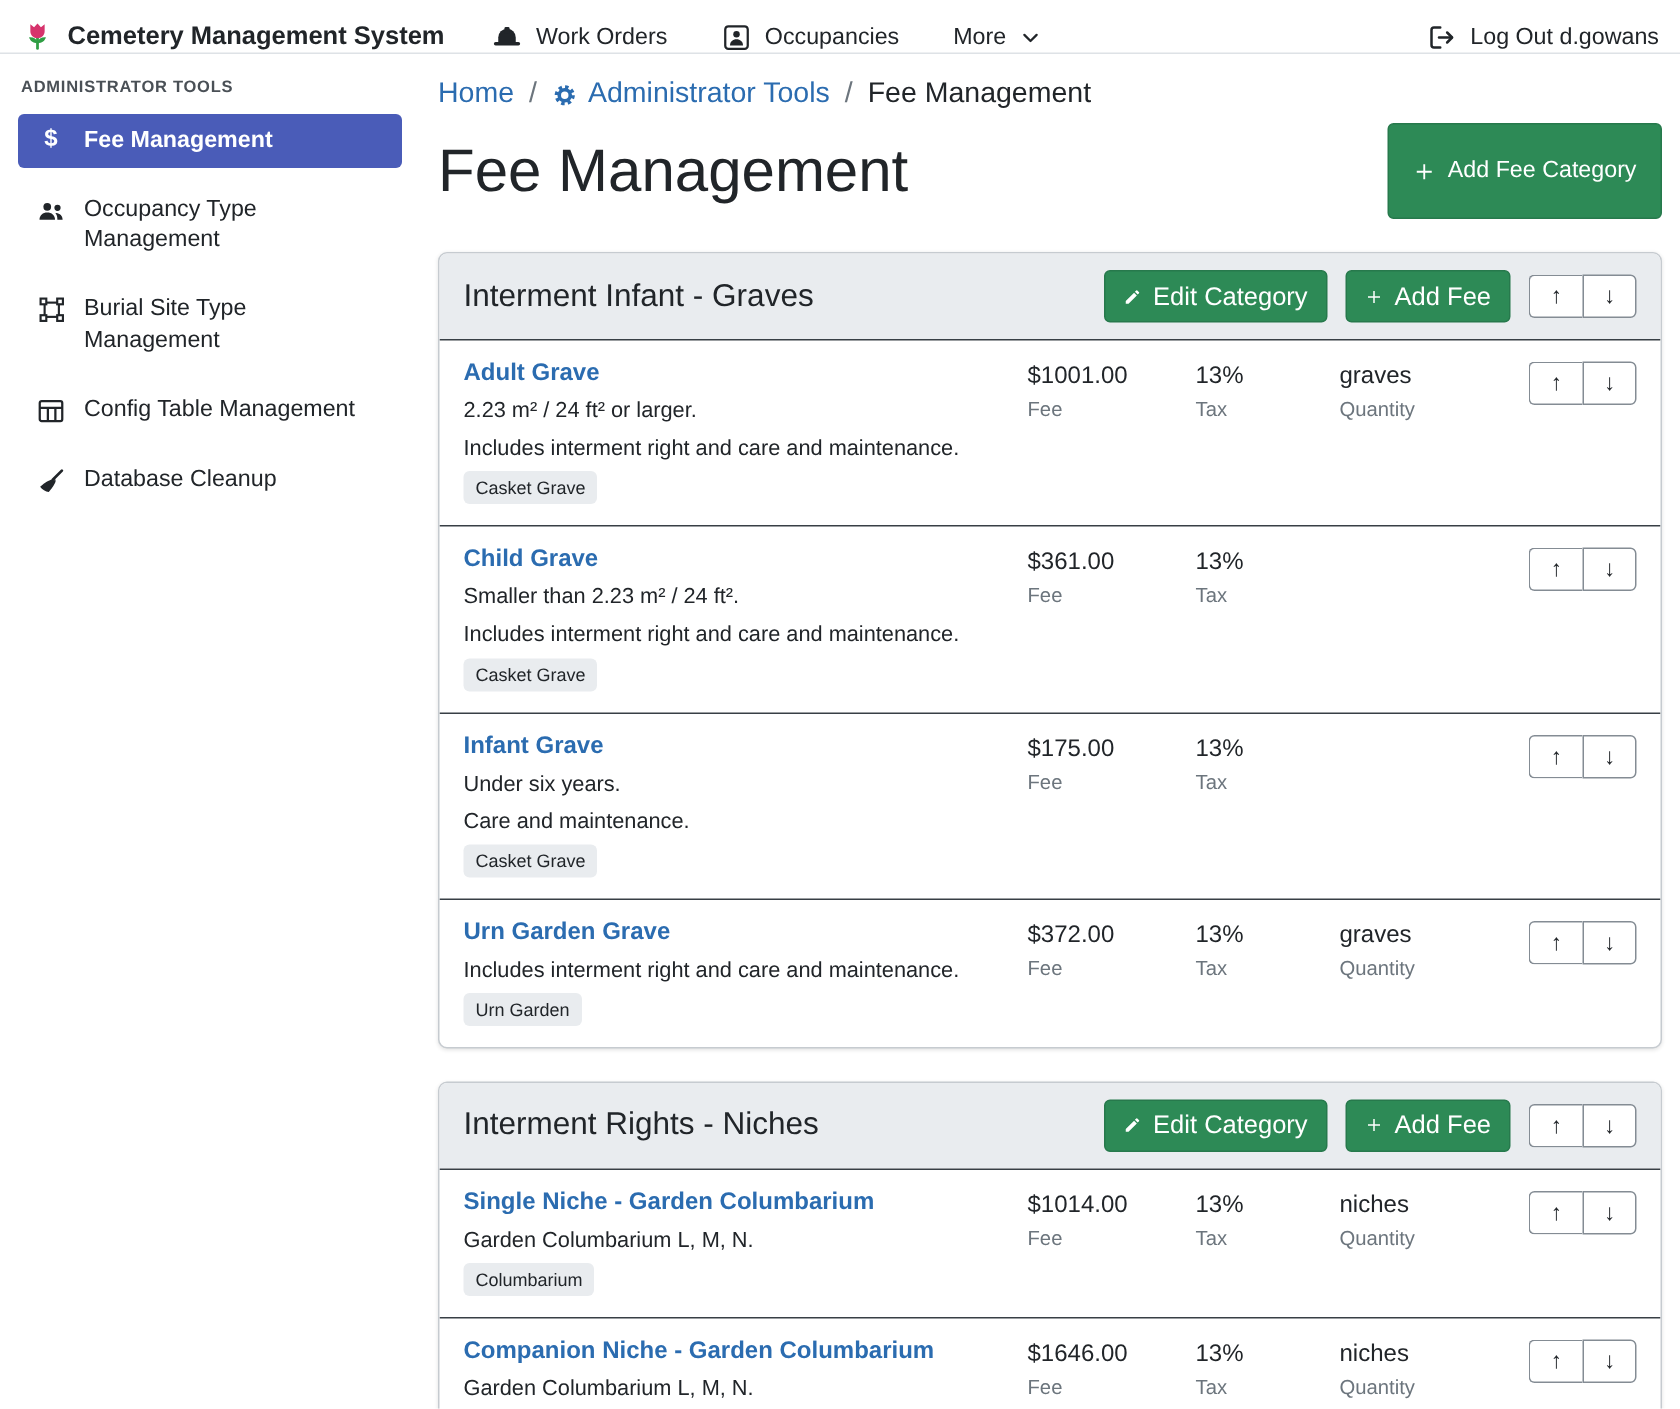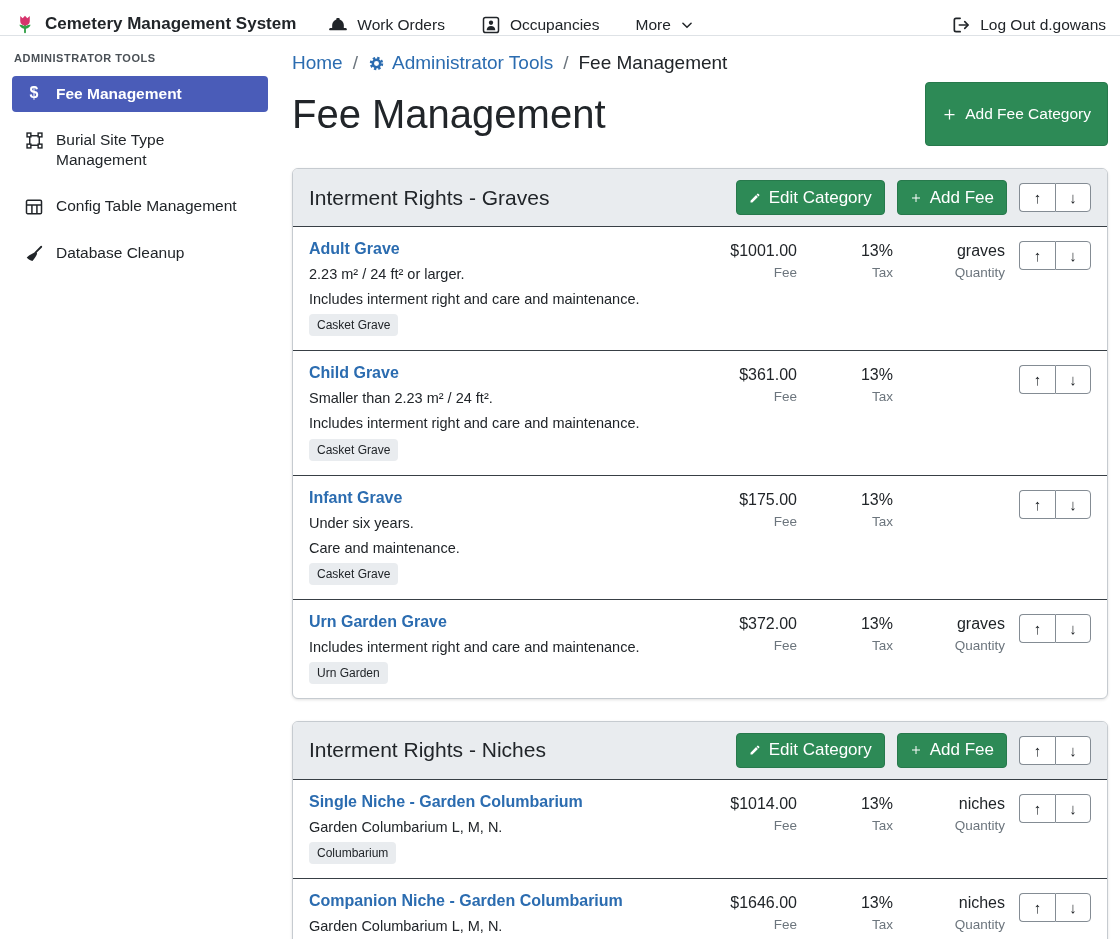--- a/index.html
+++ b/index.html
@@ -50,21 +50,21 @@
   .arrow-btn { width: 36px; height: 29px; background: #fff; border: 1px solid #848c94; color: #212529; font-size: 15px; display: inline-flex; align-items: center; justify-content: center; }
   .arrow-btn:first-child { border-radius: 4px 0 0 4px; border-right-width: 0; }
   .arrow-btn:last-child { border-radius: 0 4px 4px 0; }
 
   
   .fee-row { display: flex; align-items: flex-start; padding: 13px 16px 14px 16px; border-top: 1px solid #383f45; }
   .fee-main { flex: 1; min-width: 0; padding-right: 8px; }
   .fee-name { color: #2b6cb0; font-weight: 700; font-size: 16px; display: inline-block; }
   .fee-desc { font-size: 14.5px; margin-top: 7px; line-height: 1.25; color: #212529; }
   .badge { display: inline-block; background: #e9ecef; color: #212529; font-size: 12px; padding: 4px 8px; border-radius: 4px; margin-top: 6px; }
-  .col { text-align: right; padding-top: 2px; }
+  .col { text-align: left; padding-top: 2px; }
   .col-fee { width: 112px; }
   .col-tax { width: 96px; }
   .col-qty { width: 112px; }
   .val { font-size: 16px; color: #212529; }
   .lbl { font-size: 13.5px; color: #6c757d; margin-top: 5px; }
   .fee-row .arrow-group { margin-left: 14px; margin-top: 1px; }
 </style>
 </head>
 <body>
 
@@ -127,20 +127,31 @@
 <div class="layout">
 
   <aside class="sidebar">
     <div class="sidebar-heading">Administrator Tools</div>
 
     <div class="side-item active">
       <span class="s-icon dollar-glyph">$</span>
       <span>Fee Management</span>
     </div>
 
+    <div class="side-item">
+      <span class="s-icon">
+        <svg width="20" height="20" viewBox="0 0 24 24" fill="#212529">
+          <circle cx="9" cy="8.2" r="3.1"></circle>
+          <path d="M2.8 18.6c0-3.7 2.7-5.8 6.2-5.8s6.2 2.1 6.2 5.8z"></path>
+          <circle cx="17.2" cy="9" r="2.5"></circle>
+          <path d="M16.2 13.1c2.9.3 5.1 2.2 5.1 5.5h-4.2c0-2.2-.3-4-1.6-5.2z"></path>
+        </svg>
+      </span>
+      <span>Occupancy Type Management</span>
+    </div>
 
     <div class="side-item">
       <span class="s-icon">
         <svg width="19" height="19" viewBox="0 0 24 24">
           <rect x="6" y="6" width="12" height="12" fill="none" stroke="#212529" stroke-width="1.8"></rect>
           <rect x="2.6" y="2.6" width="4.8" height="4.8" fill="#fff" stroke="#212529" stroke-width="1.8"></rect>
           <rect x="16.6" y="2.6" width="4.8" height="4.8" fill="#fff" stroke="#212529" stroke-width="1.8"></rect>
           <rect x="2.6" y="16.6" width="4.8" height="4.8" fill="#fff" stroke="#212529" stroke-width="1.8"></rect>
           <rect x="16.6" y="16.6" width="4.8" height="4.8" fill="#fff" stroke="#212529" stroke-width="1.8"></rect>
         </svg>
@@ -196,21 +207,21 @@
           <svg width="15" height="15" viewBox="0 0 24 24">
               <path d="M11 4h2v7h7v2h-7v7h-2v-7H4v-2h7V4z" fill="#fff"></path>
             </svg>
         </span>
         <span>Add Fee Category</span>
       </button>
     </div>
 
     <section class="card">
       <div class="card-header">
-        <h2 class="card-title">Interment Rights - Graves</h2>
+        <h2 class="card-title">Interment Infant - Graves</h2>
         <button class="btn-green btn-sm">
           <span class="icon">
             <svg width="12" height="12" viewBox="0 0 24 24">
                 <path d="M3 17.3V21h3.7L17.8 9.9 14.1 6.2 3 17.3zM20.7 7a1 1 0 0 0 0-1.4l-2.3-2.3a1 1 0 0 0-1.4 0l-1.8 1.8 3.7 3.7L20.7 7z" fill="#fff"></path>
               </svg>
           </span>
           <span>Edit Category</span>
         </button>
         <button class="btn-green btn-sm">
           <span class="icon">

